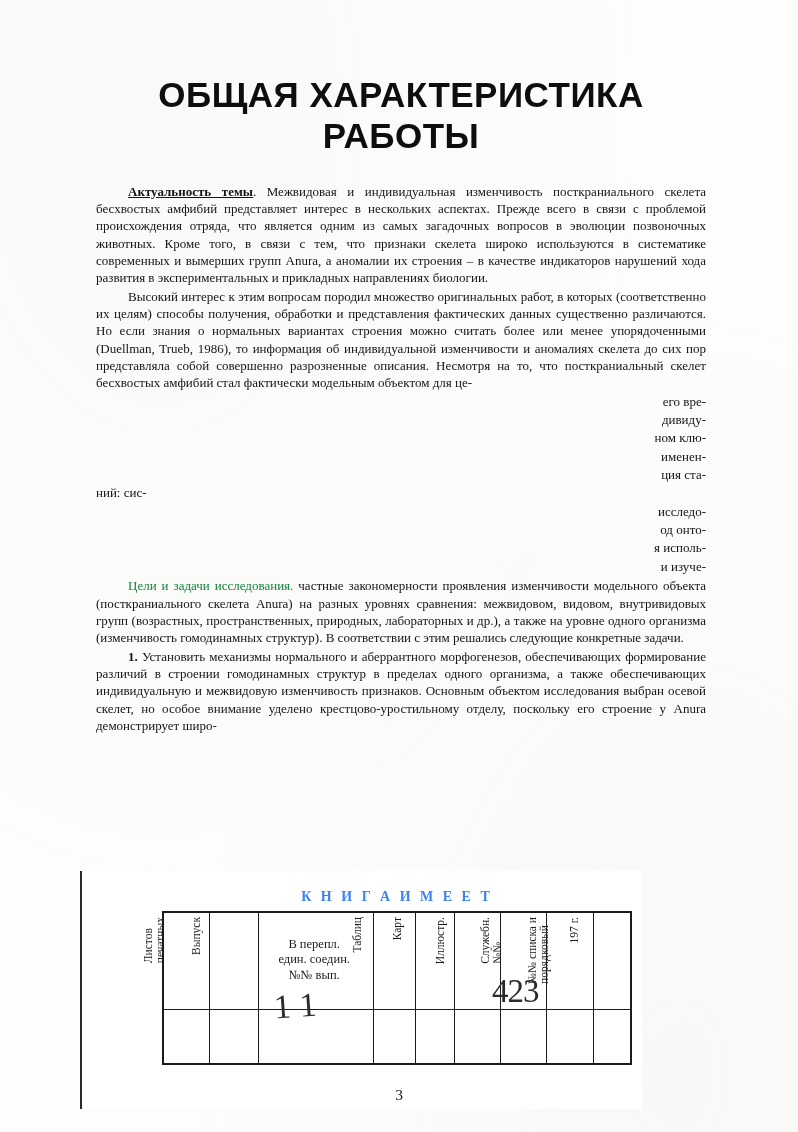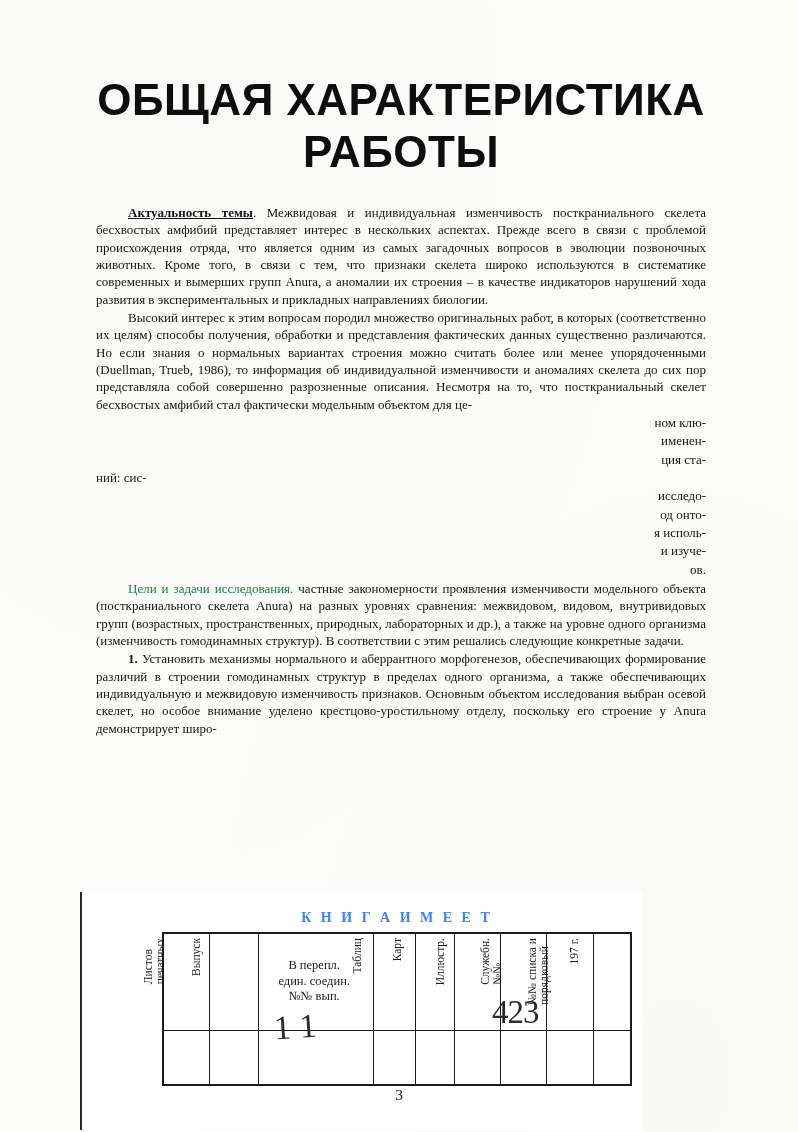--- a/index.html
+++ b/index.html
@@ -31,21 +31,21 @@
   }
   .content {
     position: absolute;
     left: 96px;
     top: 74px;
     width: 610px;
   }
   h1.doc-title {
     font-family: "Liberation Sans", sans-serif;
     font-weight: bold;
-    font-size: 44px;
+    font-size: 35px;
     line-height: 1.18;
     letter-spacing: 0.5px;
     text-align: center;
     margin: 0 0 26px 0;
     color: #0e0e0e;
   }
   h1.doc-title .line2 {
     display: block;
   }
   p.para {
@@ -174,29 +174,30 @@
     <h1 class="doc-title">
       <span>ОБЩАЯ  ХАРАКТЕРИСТИКА</span>
       <span class="line2">РАБОТЫ</span>
     </h1>
 
     <p class="para"><span class="bold-underline">Актуальность темы</span><span>. Межвидовая и индивидуальная изменчивость посткраниального скелета бесхвостых амфибий представляет интерес в нескольких аспектах. Прежде всего в связи с проблемой происхождения отряда, что является одним из самых загадочных вопросов в эволюции позвоночных животных. Кроме того, в связи с тем, что признаки скелета широко используются в систематике современных и вымерших групп Anura, а аномалии их строения – в качестве индикаторов нарушений хода развития в экспериментальных и прикладных направлениях биологии.</span></p>
 
     <p class="para">Высокий интерес к этим вопросам породил множество оригинальных работ, в которых (соответственно их целям) способы получения, обработки и представления фактических данных существенно различаются. Но если знания о нормальных вариантах строения можно считать более или менее упорядоченными (Duellman, Trueb, 1986), то информация об индивидуальной изменчивости и аномалиях скелета до сих пор представляла собой совершенно разрозненные описания. Несмотря на то, что посткраниальный скелет бесхвостых амфибий стал фактически модельным объектом для це-</p>
 
     <div class="occluded-block">
+      <p class="para" style="text-indent:0; text-align:right;">его вре-</p>
+      <p class="para" style="text-indent:0; text-align:right;">дивиду-</p>
       <p class="para" style="text-indent:0; text-align:right;">ном клю-</p>
       <p class="para" style="text-indent:0; text-align:right;">именен-</p>
       <p class="para" style="text-indent:0; text-align:right;">ция ста-</p>
       <p class="para" style="text-indent:0; ">ний: сис-</p>
       <p class="para" style="text-indent:0; text-align:right;">исследо-</p>
       <p class="para" style="text-indent:0; text-align:right;">од онто-</p>
       <p class="para" style="text-indent:0; text-align:right;">я исполь-</p>
       <p class="para" style="text-indent:0; text-align:right;">и изуче-</p>
-      <p class="para" style="text-indent:0; text-align:right;">ов.</p>
 
       <div class="stamp">
         <div class="stamp-inner">
           <div class="stamp-title">К Н И Г А   И М Е Е Т</div>
           <div class="stamp-table">
             <div class="stamp-col" style="width:46px;">
               <div class="vtext two-line">Листов
 печатных</div>
             </div>
             <div class="stamp-col" style="width:50px;">

